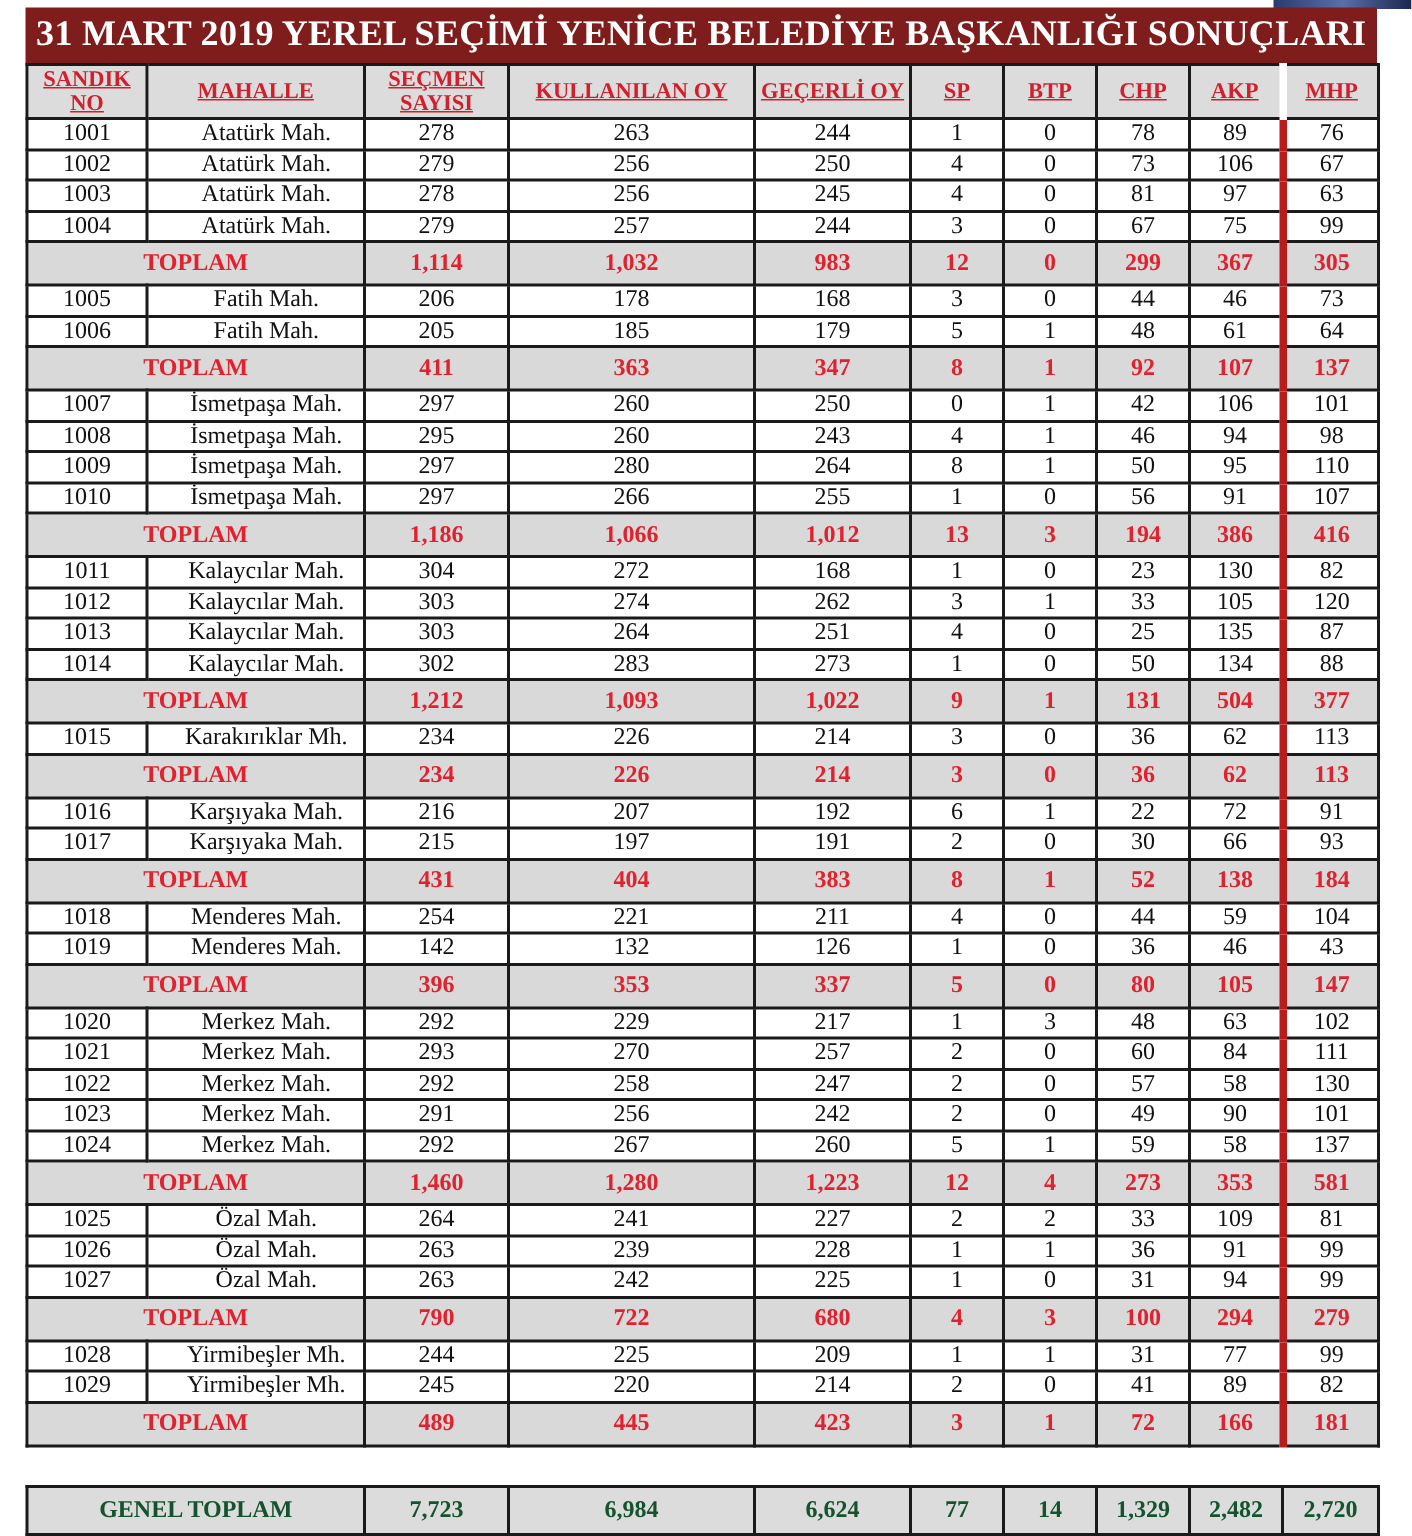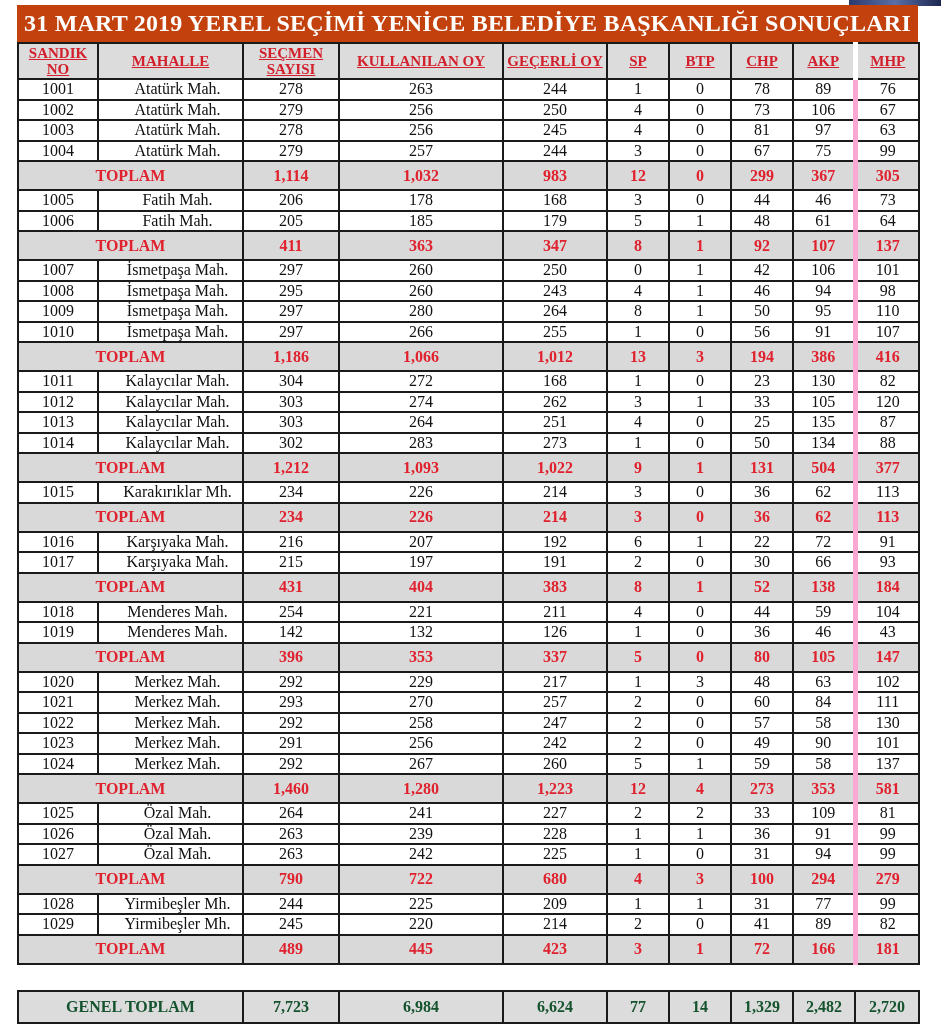--- a/index.html
+++ b/index.html
@@ -1,33 +1,33 @@
 <!DOCTYPE html>
 <html><head>
 <meta charset="utf-8">
 <style>
   html, body { margin: 0; padding: 0; background: #ffffff; }
   body { width: 941px; height: 1024px; position: relative; overflow: hidden;
          font-family: "Liberation Serif", serif; }
   .corner-img { position: absolute; right: 0; top: 0; width: 92px; height: 6px;
                 background: linear-gradient(90deg, #2b3a6e, #5a6fa8, #1c2650); }
   .title-bar { position: absolute; left: 17px; top: 5px; width: 901px; height: 37px;
-               background: #c2410c; color: #ffffff; font-weight: bold; font-size: 24px;
+               background: #7f1d1d; color: #ffffff; font-weight: bold; font-size: 24px;
                text-align: center; line-height: 37px; letter-spacing: 0.2px; }
   table.grid { position: absolute; left: 17px; top: 42px; border-collapse: collapse;
                table-layout: fixed; width: 901px; }
   table.grid td, table.grid th { border: 2px solid #1a1a1a; padding: 0; text-align: center;
                font-size: 16px; color: #111; height: 18.5px; line-height: 18px; overflow: hidden;
                white-space: nowrap; }
   table.grid th { background: #dcdcdc; color: #d21f2b; font-weight: bold; font-size: 15px;
                text-decoration: underline; line-height: 16px; height: 34px; white-space: normal; }
   table.grid td.mah { text-align: center; padding-left: 14px; }
   table.grid tr.total td { background: #d9d9d9; color: #e0222e; font-weight: bold;
                height: 27px; font-size: 16px; }
-  table.grid td.gap { border-left: 5px solid #f9a8d4; }
+  table.grid td.gap { border-left: 5px solid #b91c1c; }
   table.grid th.gap { border-left: 5px solid #fff; }
   table.grand { position: absolute; left: 17px; top: 990px; border-collapse: collapse;
                table-layout: fixed; width: 901px; }
   table.grand td { border: 2px solid #1a1a1a; background: #dcdcdc; color: #14532d;
                font-weight: bold; text-align: center; height: 28px; font-size: 16px; }
   table.grand td.gap { border-left: 1px solid #be185d; }
 </style>
 </head>
 <body>
 

